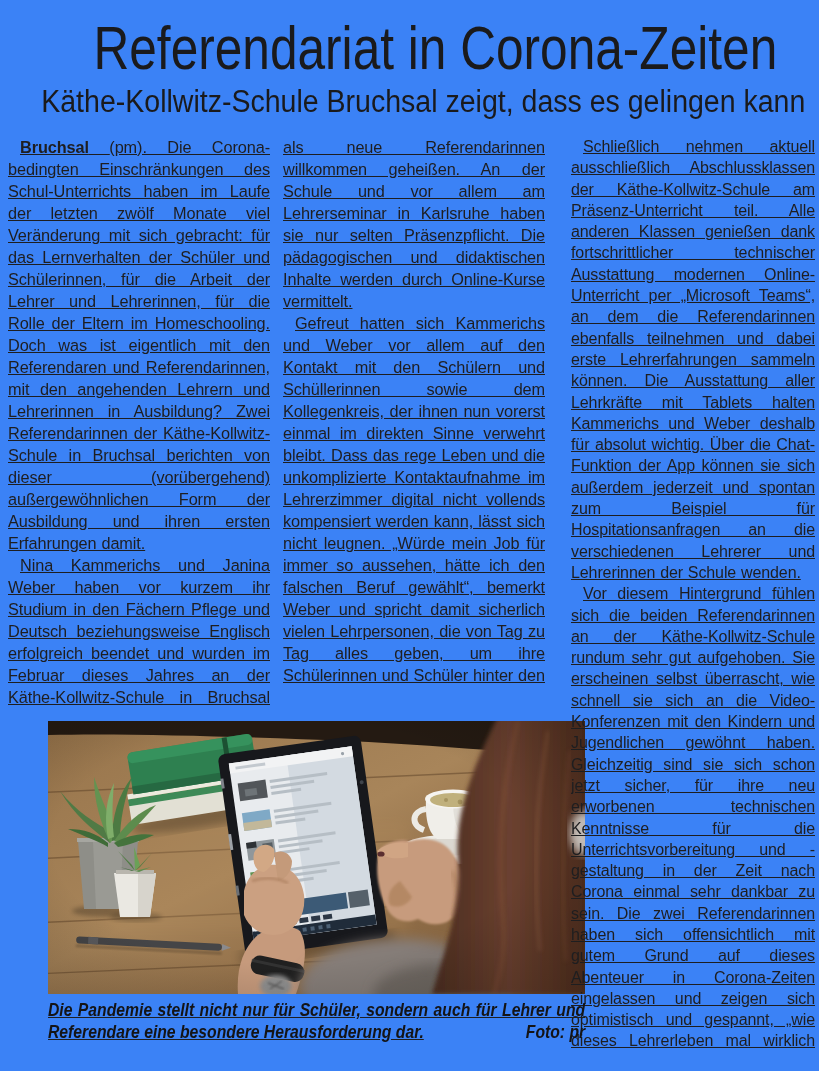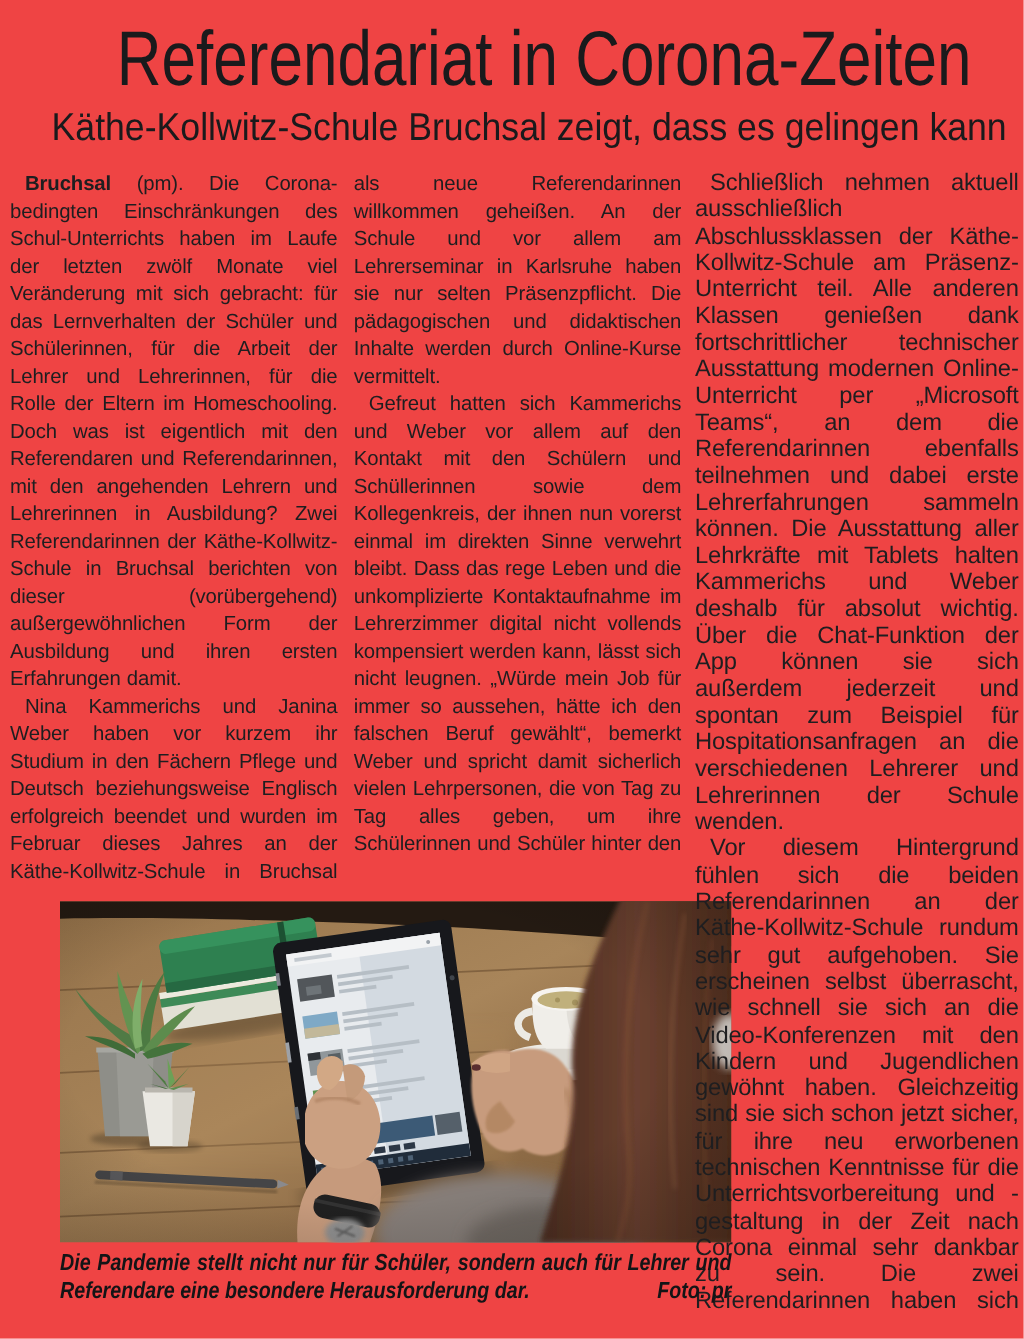--- a/index.html
+++ b/index.html
@@ -1,47 +1,47 @@
 <!DOCTYPE html>
 <html lang="de"><head>
 <meta charset="utf-8">
 <style>
   html,body { margin:0; padding:0; background:#ffffff; }
   .page {
     position:relative; width:819px; height:1071px; overflow:hidden;
-    background:#ef4444; color:#1e1e20;
+    background:#3b82f6; color:#1e1e20;
     font-family:"Liberation Sans", sans-serif;
     box-sizing:border-box; padding:0 4px 0 8px;
   }
   
   .header { text-align:center; margin-top:14px; }
   .title {
     font-size:62px; line-height:68px; font-weight:400; margin:0;
     color:#1a1a1c; white-space:nowrap; display:inline-block;
     transform:scaleX(0.80); transform-origin:center top; letter-spacing:0;
   }
   .subtitle {
     font-size:31px; line-height:36px; font-weight:400; margin:2px 0 0 0;
     color:#1a1a1c; white-space:nowrap; display:inline-block;
     transform:scaleX(0.92); transform-origin:center top;
   }
   
-  .content { display:flex; gap:11px; margin-top:16px; }
+  .content { display:flex; gap:26px; margin-top:16px;text-decoration:underline; }
   .left-wrap { width:537px; flex:0 0 537px; }
   .left-cols {
     height:583px; overflow:hidden;
     columns:2; column-gap:13px;
   }
   .right-col { flex:1; height:912px; overflow:hidden; }
   .bodytext p {
     margin:0; text-indent:12px; text-align:justify;
     hyphens:auto; -webkit-hyphens:auto; word-spacing:0.5px;
   }
   .left-cols p  { font-size:16.3px; line-height:22px; letter-spacing:-0.1px; }
-  .right-col p  { font-size:19px; line-height:21.3px; letter-spacing:-0.1px; }
+  .right-col p  { font-size:16px; line-height:21.3px; letter-spacing:-0.1px; }
   .lead { font-weight:700; }
   
   figure { margin:2px 0 0 0;padding-left:40px; }
   .photo-svg { display:block; width:537px; height:273px; }
   .caption-scale {
     position:relative; width:632px; transform:scaleX(0.85); transform-origin:0 0;
     margin-top:5px;
     font-weight:700; font-style:italic; font-size:18.5px; line-height:21.5px;
     text-align:justify; color:#141416;
   }

